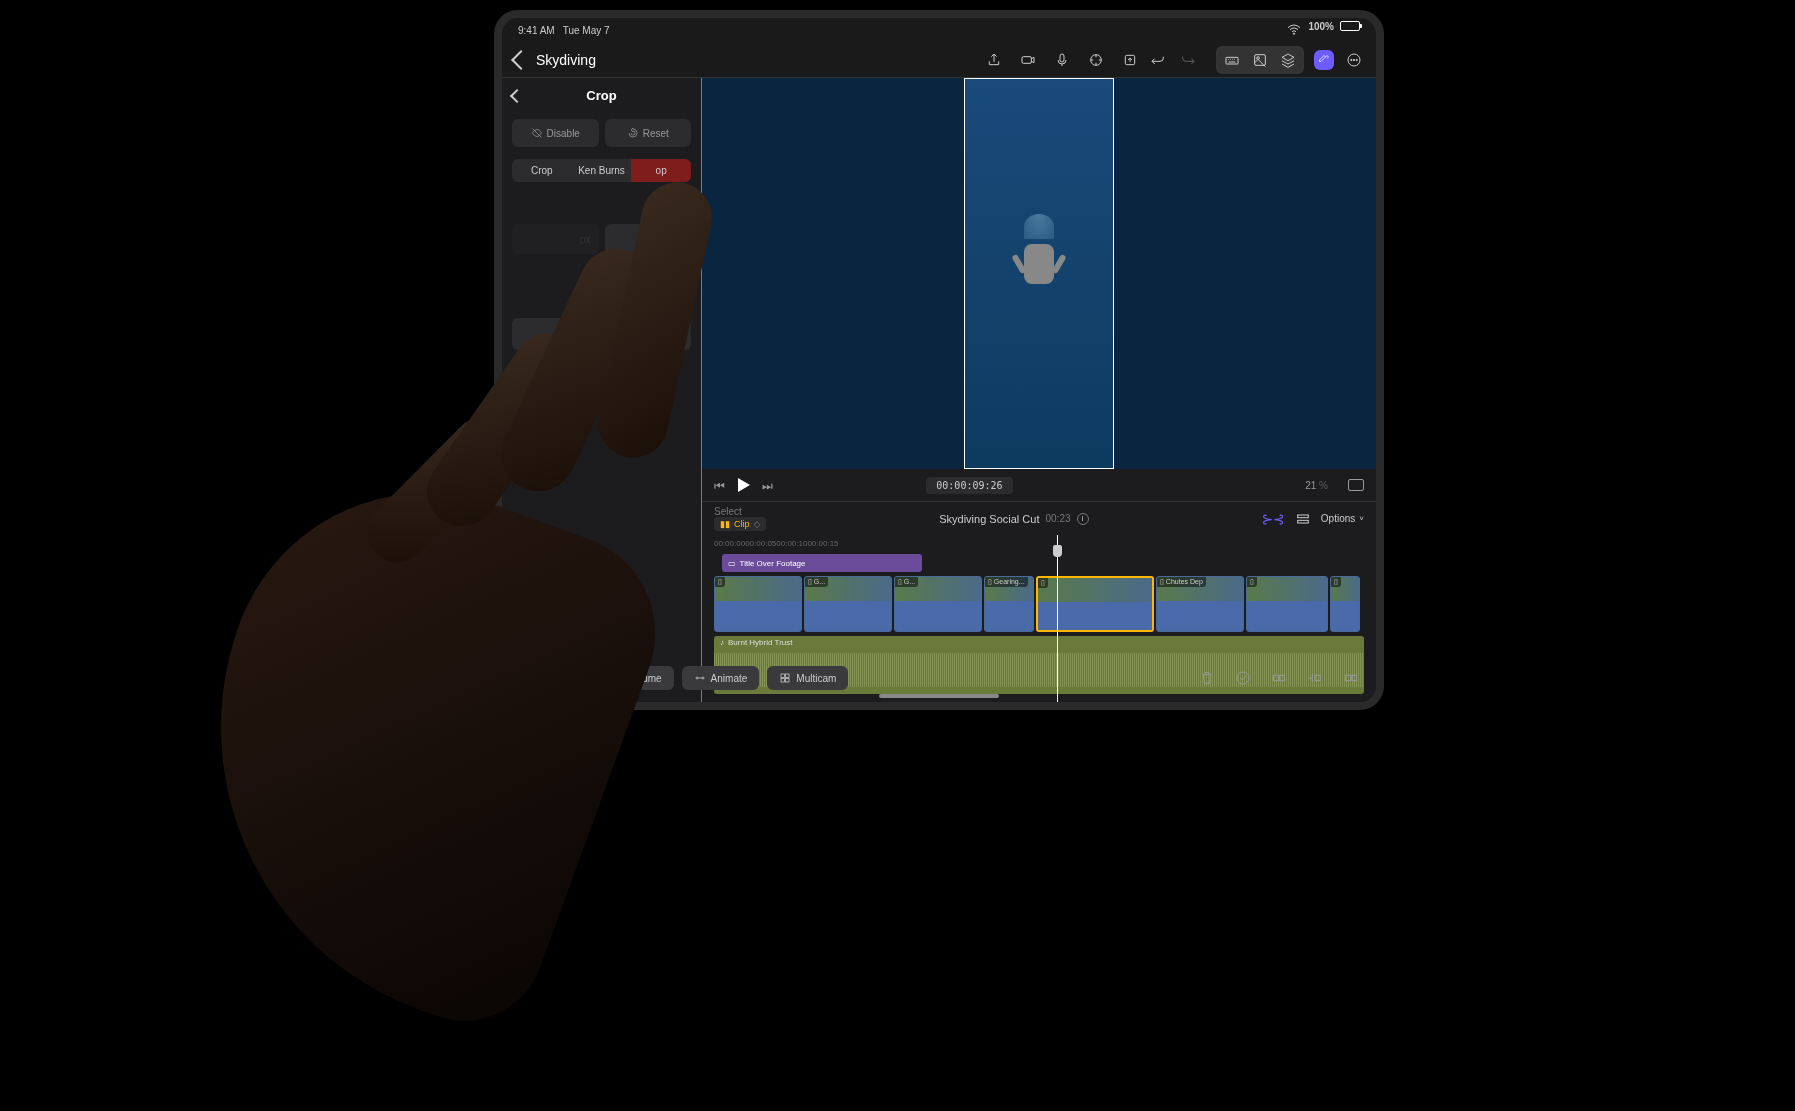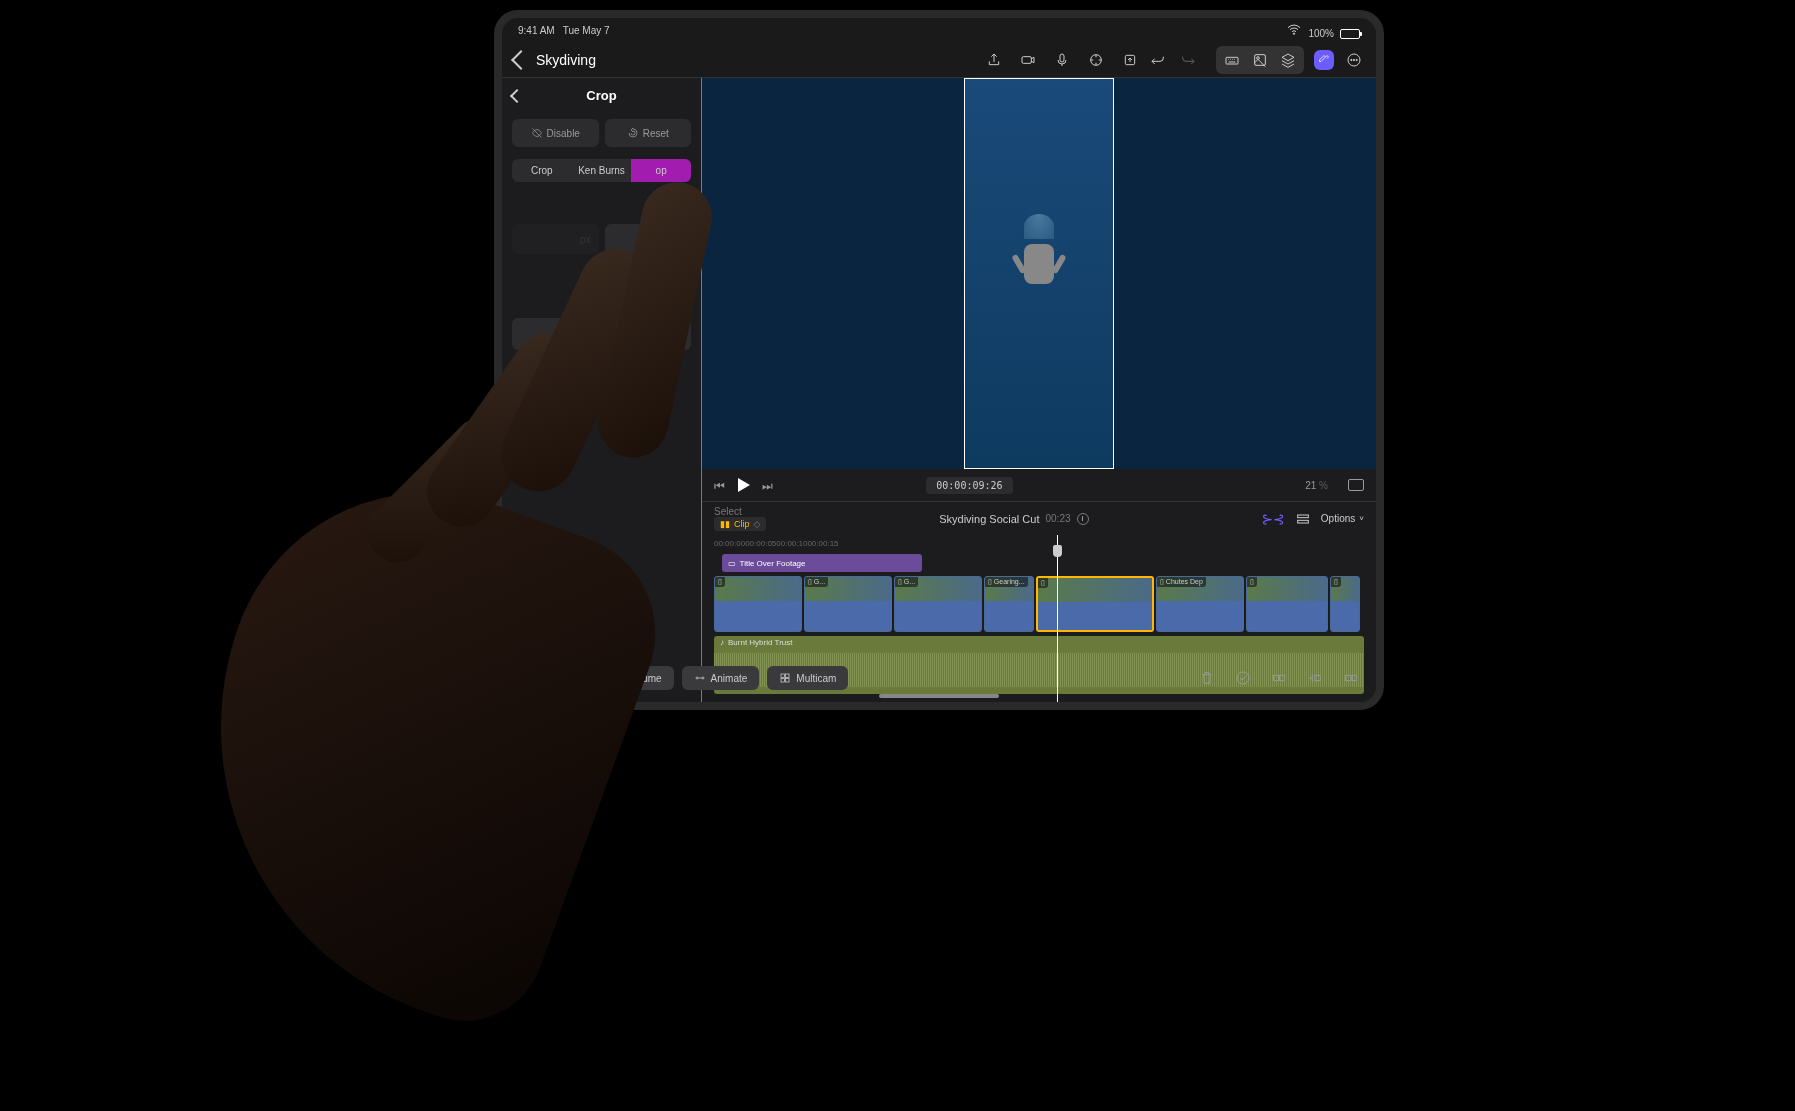--- a/index.html
+++ b/index.html
@@ -14,21 +14,21 @@
   border: 8px solid #2a2a2a;
   overflow: hidden;
 }
 
 .status-bar {
   height: 24px; display: flex; align-items: center;
   padding: 4px 16px; font-size: 10px; color: #ccc;
   justify-content: space-between;
 }
 .status-left { display: flex; gap: 8px; }
-.status-right { display: flex; gap: 6px; align-items: flex-end; }
+.status-right { display: flex; gap: 6px; align-items: flex-start; font-weight: bold; }
 .battery-icon { width: 20px; height: 10px; border: 1px solid #fff; border-radius: 2px; position: relative; }
 .battery-icon::after { content: ''; position: absolute; right: -3px; top: 2px; width: 2px; height: 4px; background: #fff; border-radius: 0 1px 1px 0; }
 .battery-fill { background: #fff; width: 100%; height: 100%; border-radius: 1px; }
 
 .top-toolbar {
   height: 36px; display: flex; align-items: center;
   padding: 0 12px; gap: 8px;
   border-bottom: 1px solid #333;
 }
 .back-chevron { width: 14px; height: 14px; border-left: 2px solid #ccc; border-bottom: 2px solid #ccc; transform: rotate(45deg); cursor: pointer; }
@@ -52,21 +52,21 @@
 .inspector-back { position: absolute; left: 0; width: 10px; height: 10px; border-left: 2px solid #ccc; border-bottom: 2px solid #ccc; transform: rotate(45deg); cursor: pointer; }
 .inspector-title { font-size: 13px; font-weight: 600; }
 .disable-reset { display: flex; gap: 6px; margin-bottom: 12px; }
 .dr-btn {
   flex: 1; background: #2c2c2e; border-radius: 6px; padding: 8px;
   display: flex; align-items: center; justify-content: center; gap: 4px;
   font-size: 10px; color: #999; cursor: pointer;
 }
 .crop-tabs { display: flex; background: #2c2c2e; border-radius: 6px; overflow: hidden; margin-bottom: 12px; }
 .crop-tab { flex: 1; padding: 6px 4px; text-align: center; font-size: 10px; color: #ccc; cursor: pointer; }
-.crop-tab.active { background: #a21caf; }
+.crop-tab.active { background: #7f1d1d; }
 .size-inputs { display: flex; gap: 6px; margin-bottom: 12px; }
 .size-input {
   flex: 1; background: #2c2c2e; border-radius: 6px; padding: 8px;
   display: flex; align-items: center; justify-content: flex-end; gap: 4px;
   font-size: 12px;
 }
 .size-val { color: #fff; }
 .size-unit { color: #666; font-size: 10px; }
 .start-btn {
   background: #2c2c2e; border-radius: 6px; padding: 10px;

